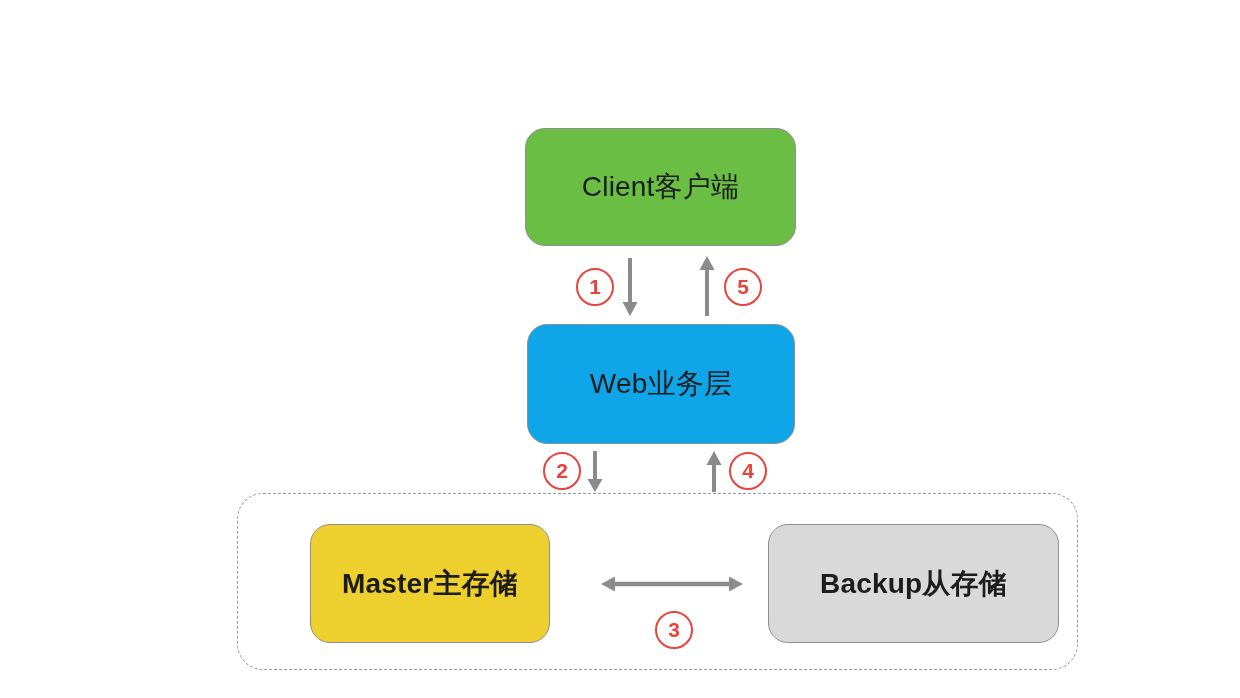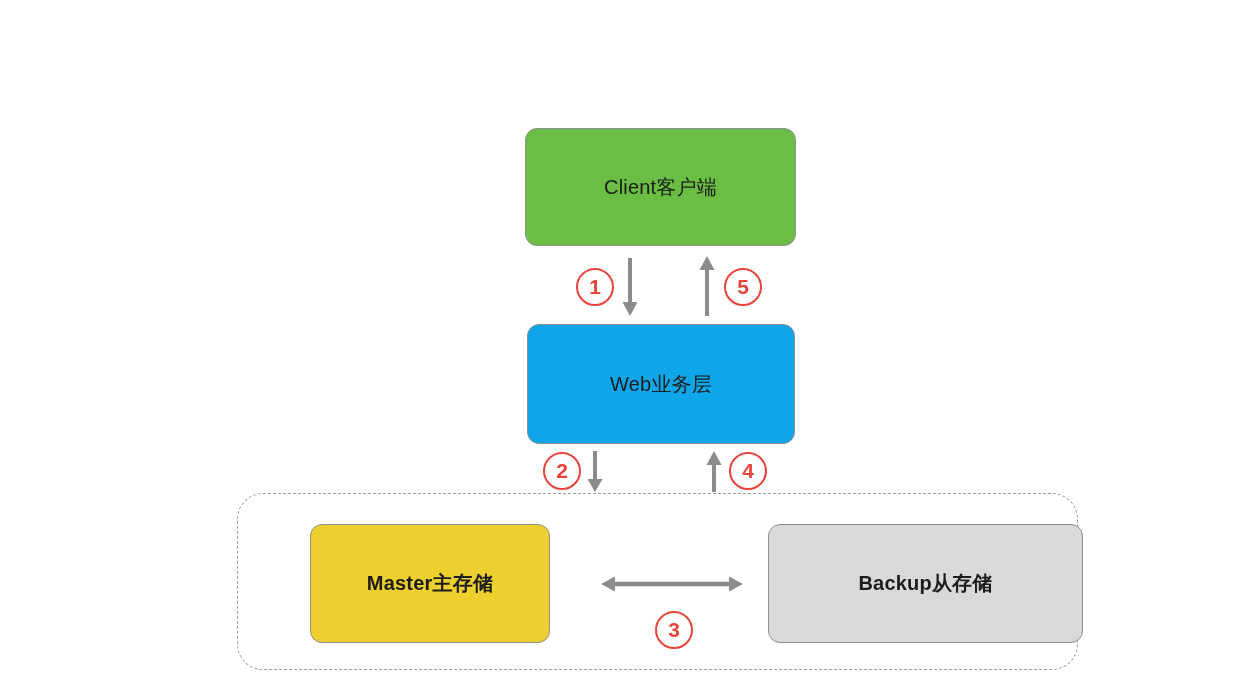--- a/index.html
+++ b/index.html
@@ -11,33 +11,33 @@
   .canvas {
     position: relative;
     width: 1240px;
     height: 698px;
     background: #ffffff;
     overflow: hidden;
   }
   .node {
     position: absolute;
     border: 1px solid #8f8f8f;
-    border-radius: 12px;
+    border-radius: 20px;
     display: flex;
     align-items: center;
     justify-content: center;
-    font-size: 20px;
+    font-size: 28px;
     color: #1c1c1c;
     letter-spacing: 0.2px;
     box-sizing: border-box;
   }
   .node-client { left: 525px; top: 128px; width: 271px; height: 118px; background: #69be43; }
   .node-web    { left: 527px; top: 324px; width: 268px; height: 120px; background: #4ea1f3; }
   .node-master { left: 310px; top: 524px; width: 240px; height: 119px; background: #edcf2e; font-weight: 700; }
-  .node-backup { left: 768px; top: 524px; width: 315px; height: 119px; background: #d9d9d9; font-weight: 700; }
+  .node-backup { left: 768px; top: 524px; width: 291px; height: 119px; background: #d9d9d9; font-weight: 700; }
   .group-border {
     position: absolute;
     left: 237px; top: 493px;
     width: 841px; height: 177px;
     border: 1.5px dashed #9b9b9b;
     border-radius: 26px;
     box-sizing: border-box;
     background: transparent;
   }
   .arrow-layer {

